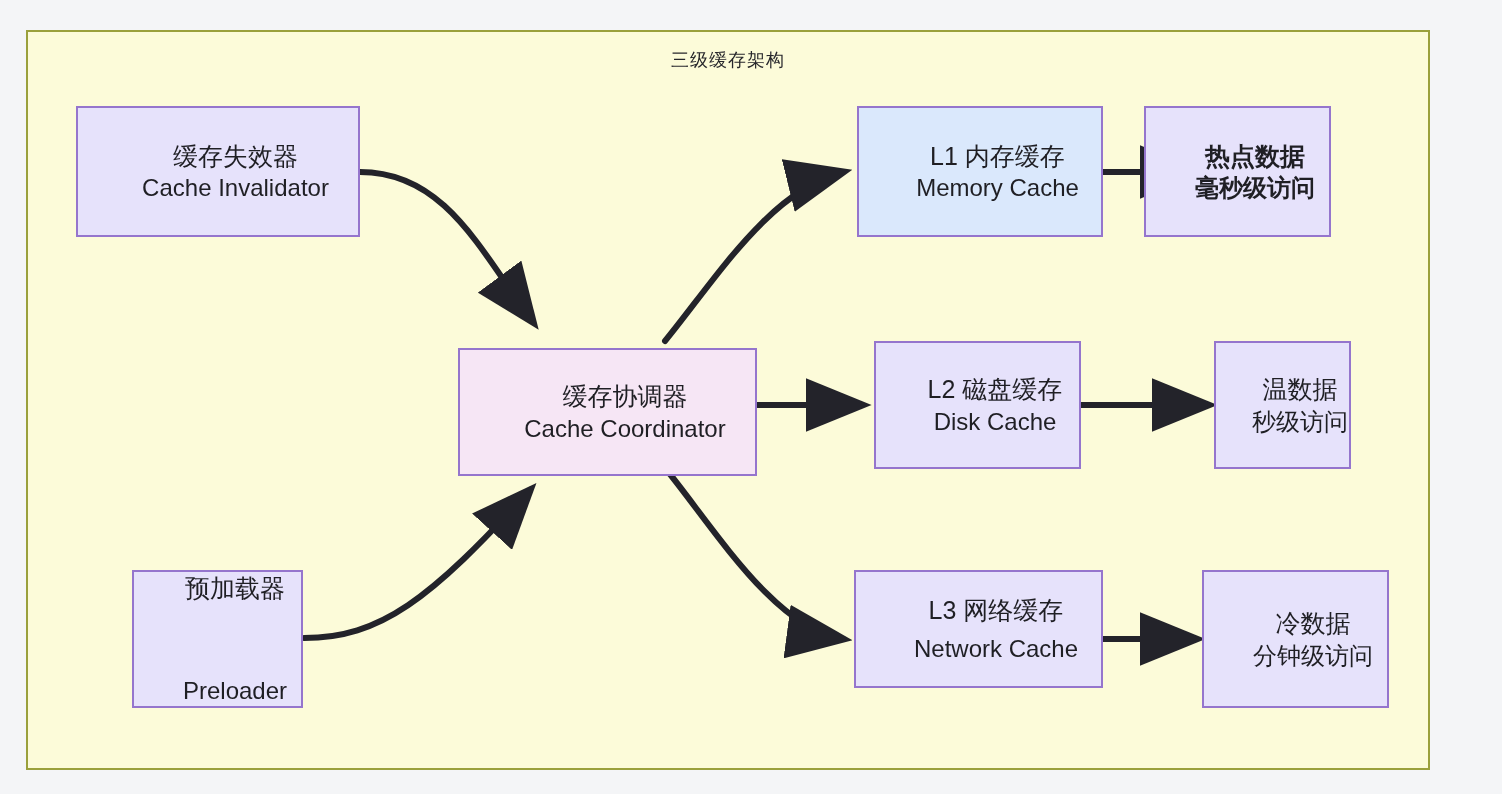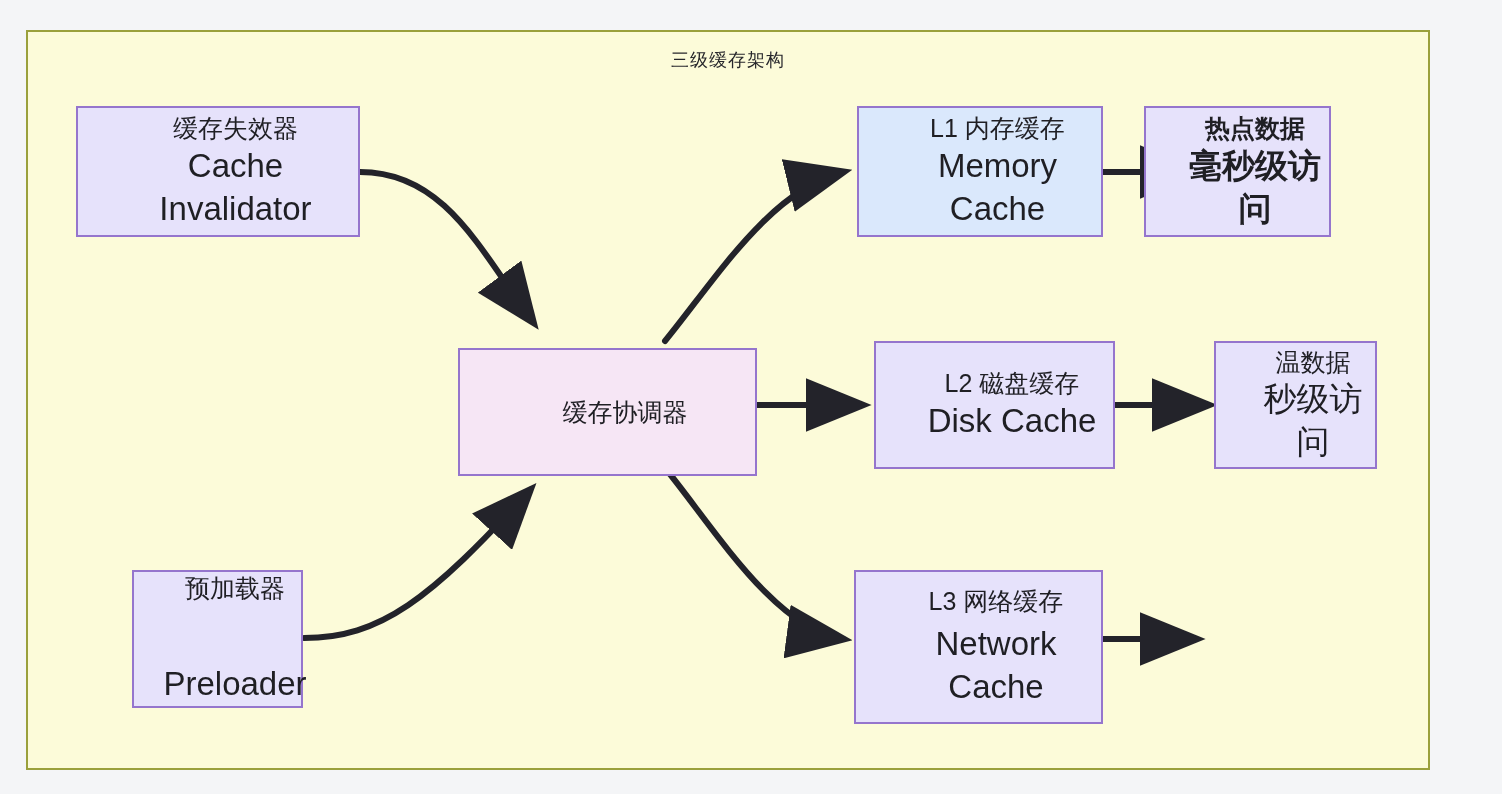--- a/index.html
+++ b/index.html
@@ -62,21 +62,21 @@
     display: flex;
     flex-direction: column;
     align-items: center;
     justify-content: center;
     color: #1f1f24;
     line-height: 1.30;
     text-align: center;
     padding-left: 35px;
   }
   .node .l-cn { font-size: 25px; }
-  .node .l-en { font-size: 33px; }
+  .node .l-en { font-size: 24px; }
 
   
   .node.coordinator { background: #f6e6f5; border-color: #9575cd; }
   .node.mem         { background: #dae8fc; border-color: #9575cd; }
 
   #watermark {
     position: absolute;
     left: 1157px;
     top: 736px;
     font-size: 21px;
@@ -123,42 +123,47 @@
     <span class="l-en">Cache Invalidator</span>
   </div>
 
   <div class="node" style="left:132px; top:570px; width:171px; height:138px;justify-content:space-between;">
     <span class="l-cn">预加载器</span>
     <span class="l-en">Preloader</span>
   </div>
 
   <div class="node coordinator" style="left:458px; top:341px; width:299px; height:128px;margin-top:7px;">
     <span class="l-cn">缓存协调器</span>
+    <span class="l-en">Cache Coordinator</span>
   </div>
 
   <div class="node mem" style="left:857px; top:106px; width:246px; height:131px;">
     <span class="l-cn">L1 内存缓存</span>
     <span class="l-en">Memory Cache</span>
   </div>
 
-  <div class="node" style="left:874px; top:341px; width:241px; height:128px;">
+  <div class="node" style="left:874px; top:341px; width:207px; height:128px;">
     <span class="l-cn">L2 磁盘缓存</span>
     <span class="l-en">Disk Cache</span>
   </div>
 
-  <div class="node" style="left:854px; top:570px; width:249px; height:154px;gap:6px;">
+  <div class="node" style="left:854px; top:570px; width:249px; height:118px;gap:6px;">
     <span class="l-cn">L3 网络缓存</span>
     <span class="l-en">Network Cache</span>
   </div>
 
   <div class="node" style="left:1144px; top:106px; width:187px; height:131px;font-weight:bold;">
     <span class="l-cn">热点数据</span>
     <span class="l-en">毫秒级访问</span>
   </div>
 
-  <div class="node" style="left:1214px; top:341px; width:163px; height:128px;">
+  <div class="node" style="left:1214px; top:341px; width:137px; height:128px;">
     <span class="l-cn">温数据</span>
     <span class="l-en">秒级访问</span>
   </div>
 
+  <div class="node" style="left:1202px; top:570px; width:187px; height:138px;">
+    <span class="l-cn">冷数据</span>
+    <span class="l-en">分钟级访问</span>
+  </div>
 
 
 </div>
 
 </body></html>

